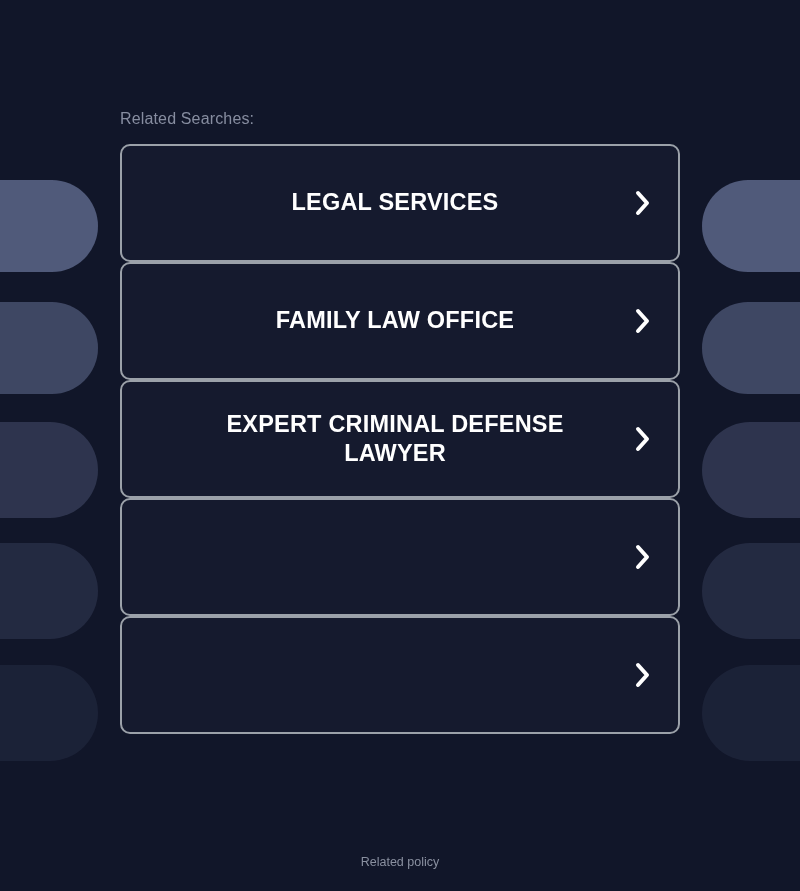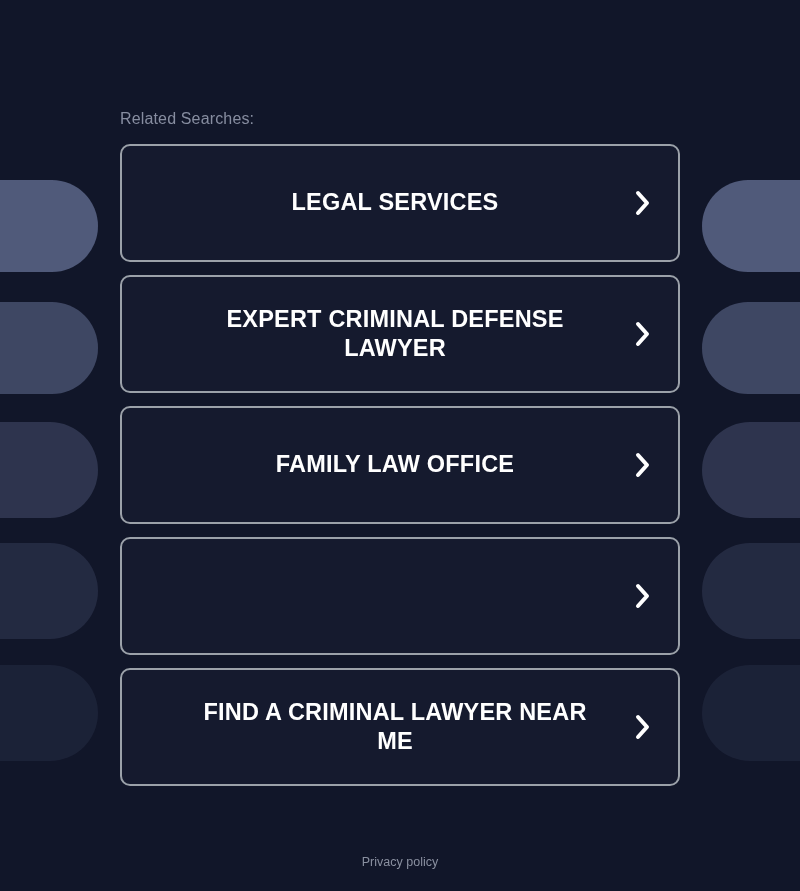--- a/index.html
+++ b/index.html
@@ -68,21 +68,20 @@
     letter-spacing: 0.15px;
   }
 
   #button-list {
     position: absolute;
     left: 120px;
     top: 144px;
     width: 492px;
     display: flex;
     flex-direction: column;
-    gap: 13px;
   }
 
   .search-button {
     box-sizing: border-box;
     position: relative;
     width: 560px;
     min-height: 118px;
     border: 2px solid #9ba1a9;
     border-radius: 10px;
     background: #151a2e;
@@ -165,53 +164,52 @@
     <div class="search-button">
       <span class="search-button-label">LEGAL SERVICES</span>
       <span class="chevron-icon">
         <svg width="18" height="30" viewBox="0 0 18 30" fill="none" xmlns="http://www.w3.org/2000/svg">
           <path d="M4 5 L13 15 L4 25" stroke="#ffffff" stroke-width="4" stroke-linecap="round" stroke-linejoin="round"></path>
         </svg>
       </span>
     </div>
 
     <div class="search-button">
+      <span class="search-button-label">FAMILY LAW OFFICE</span>
+      <span class="chevron-icon">
+        <svg width="18" height="30" viewBox="0 0 18 30" fill="none" xmlns="http://www.w3.org/2000/svg">
+          <path d="M4 5 L13 15 L4 25" stroke="#ffffff" stroke-width="4" stroke-linecap="round" stroke-linejoin="round"></path>
+        </svg>
+      </span>
+    </div>
+
+    <div class="search-button">
       <span class="search-button-label">EXPERT CRIMINAL DEFENSE LAWYER</span>
       <span class="chevron-icon">
         <svg width="18" height="30" viewBox="0 0 18 30" fill="none" xmlns="http://www.w3.org/2000/svg">
           <path d="M4 5 L13 15 L4 25" stroke="#ffffff" stroke-width="4" stroke-linecap="round" stroke-linejoin="round"></path>
         </svg>
       </span>
     </div>
 
     <div class="search-button">
-      <span class="search-button-label">FAMILY LAW OFFICE</span>
-      <span class="chevron-icon">
-        <svg width="18" height="30" viewBox="0 0 18 30" fill="none" xmlns="http://www.w3.org/2000/svg">
-          <path d="M4 5 L13 15 L4 25" stroke="#ffffff" stroke-width="4" stroke-linecap="round" stroke-linejoin="round"></path>
-        </svg>
-      </span>
-    </div>
-
-    <div class="search-button">
-      <span class="chevron-icon">
-        <svg width="18" height="30" viewBox="0 0 18 30" fill="none" xmlns="http://www.w3.org/2000/svg">
-          <path d="M4 5 L13 15 L4 25" stroke="#ffffff" stroke-width="4" stroke-linecap="round" stroke-linejoin="round"></path>
-        </svg>
-      </span>
-    </div>
-
-    <div class="search-button">
-      <span class="search-button-label">FIND A CRIMINAL LAWYER NEAR ME</span>
+      <span class="chevron-icon">
+        <svg width="18" height="30" viewBox="0 0 18 30" fill="none" xmlns="http://www.w3.org/2000/svg">
+          <path d="M4 5 L13 15 L4 25" stroke="#ffffff" stroke-width="4" stroke-linecap="round" stroke-linejoin="round"></path>
+        </svg>
+      </span>
+    </div>
+
+    <div class="search-button">
       <span class="chevron-icon">
         <svg width="18" height="30" viewBox="0 0 18 30" fill="none" xmlns="http://www.w3.org/2000/svg">
           <path d="M4 5 L13 15 L4 25" stroke="#ffffff" stroke-width="4" stroke-linecap="round" stroke-linejoin="round"></path>
         </svg>
       </span>
     </div>
 
   </div>
 
   <div id="footer">
-    <a id="privacy-policy-link">Privacy policy</a>
+    <a id="privacy-policy-link">Related policy</a>
   </div>
 
 </div>
 
 </body></html>

